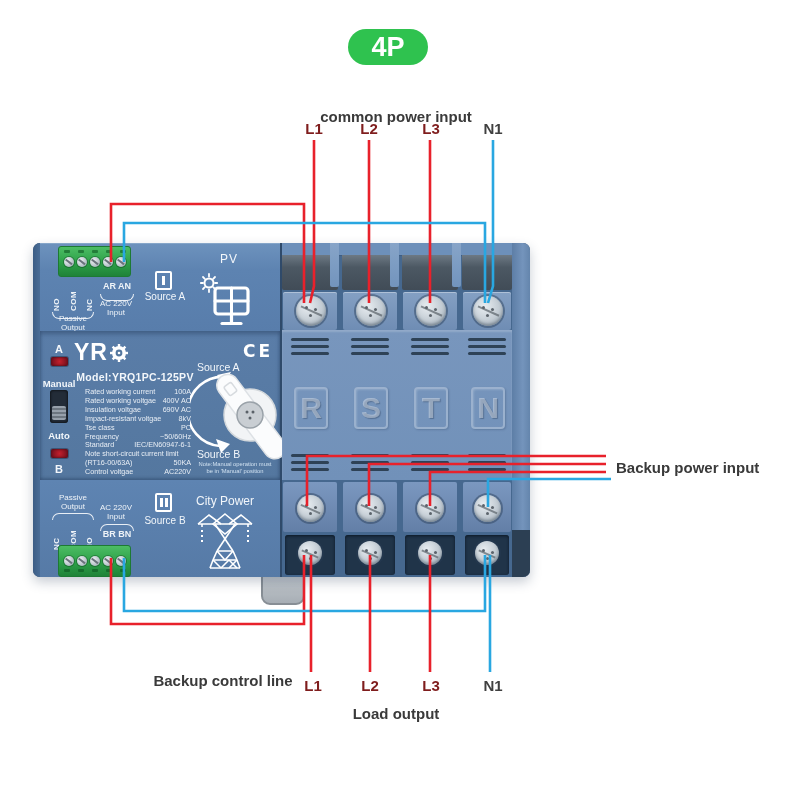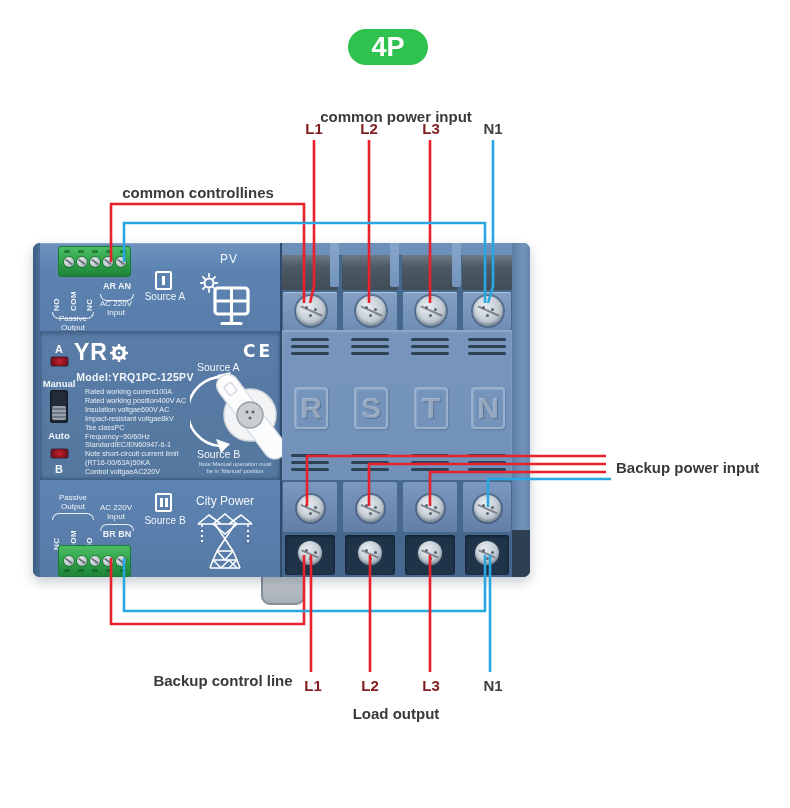--- a/index.html
+++ b/index.html
@@ -40,21 +40,21 @@
 
   .sideC{font-size:11px;font-weight:bold;color:#f2f6fa;text-align:center;width:34px;}
   .led{width:17px;height:9px;border-radius:2px;background:radial-gradient(circle at 50% 50%,#c41f2c,#7c1220 75%);box-shadow:inset 0 0 2px #3c0810,0 0 0 1px rgba(20,30,50,.4);}
   .toggle{width:18px;height:33px;border-radius:3px;background:#232c38;box-shadow:inset 0 0 3px #000;position:relative;}
   .toggle::after{content:"";position:absolute;left:2px;top:16px;width:14px;height:14px;border-radius:2px;
       background:repeating-linear-gradient(#97a0ab 0 2px,#6d7680 2px 4px);}
 
   .brand{font-size:23px;font-weight:bold;color:#fff;letter-spacing:1px;display:flex;align-items:center;}
   .model{font-size:10.5px;font-weight:bold;color:#f2f6fa;letter-spacing:.3px;}
   .specs{width:118px;font-size:7.2px;color:#e8eef5;line-height:8.9px;}
-  .srow{display:flex;padding-left:12px;}
+  .srow{display:flex;justify-content:space-between;padding-left:12px;}
   .ce{font-size:17px;font-weight:bold;color:#fff;letter-spacing:3px;font-family:"DejaVu Sans",sans-serif;}
   .srcAB{font-size:10.5px;color:#f2f6fa;}
   .note{font-size:5.8px;color:#cfe0f0;text-align:center;line-height:6.5px;}
 
   
   .poles{left:249px;top:0;width:230px;height:334px;background:#46688f;}
   .rim{left:0;top:0;width:230px;height:12px;background:#6d90ba;border-bottom:1px solid #3f5d82;}
   .tab{width:9px;height:48px;top:-4px;background:linear-gradient(#89a6c9,#7294bd);border-radius:4px 4px 2px 2px;z-index:3;}
   .graytop{top:12px;width:56px;height:35px;background:linear-gradient(#6d7984,#4c5863 35%,#414c57);border-radius:0 0 2px 2px;}
   .t1sq{top:49px;width:54px;height:38px;background:linear-gradient(#84a0c3,#6f8db4);border-radius:2px;box-shadow:inset 0 1px 0 rgba(255,255,255,.35);}
@@ -81,21 +81,20 @@
 <div class="stage">
 
   <div class="abs badge4p">
       <span>4P</span>
     </div>
   <div class="abs blab" style="left:280px;top:96px;width:232px;margin-top:12px;">common power input</div>
   <div class="abs phase red" style="left:294px;top:120px;">L1</div>
   <div class="abs phase red" style="left:349px;top:120px;">L2</div>
   <div class="abs phase red" style="left:411px;top:120px;">L3</div>
   <div class="abs phase blue" style="left:473px;top:120px;">N1</div>
-  <div class="abs blab" style="left:98px;top:184px;width:200px;">common controllines</div>
   <div class="abs blab" style="left:616px;top:459px;width:160px;text-align:left;">Backup power input</div>
   <div class="abs blab" style="left:123px;top:628px;width:200px;margin-top:44px;">Backup control line</div>
   <div class="abs phase red" style="left:293px;top:677px;">L1</div>
   <div class="abs phase red" style="left:350px;top:677px;">L2</div>
   <div class="abs phase red" style="left:411px;top:677px;">L3</div>
   <div class="abs phase blue" style="left:473px;top:677px;">N1</div>
   <div class="abs blab" style="left:296px;top:705px;width:200px;">Load output</div>
 
   <div class="abs dintab"></div>
 
@@ -188,21 +187,21 @@
           <circle cx="10" cy="10" r="1.3" fill="#fff"></circle>
         </svg>
       </div>
       <div class="abs model" style="left:36px;top:40px;width:118px;text-align:center;">Model:YRQ1PC-125PV</div>
       <div class="abs specs" style="left:33px;top:57px;">
         <div class="srow">
             <span>Rated working current</span>
             <span>100A</span>
           </div>
         <div class="srow">
-            <span>Rated working position</span>
+            <span>Rated working voltgae</span>
             <span>400V AC</span>
           </div>
         <div class="srow">
             <span>Insulation voltgae</span>
             <span>690V AC</span>
           </div>
         <div class="srow">
             <span>Impact-resistant voltgae</span>
             <span>8kV</span>
           </div>

